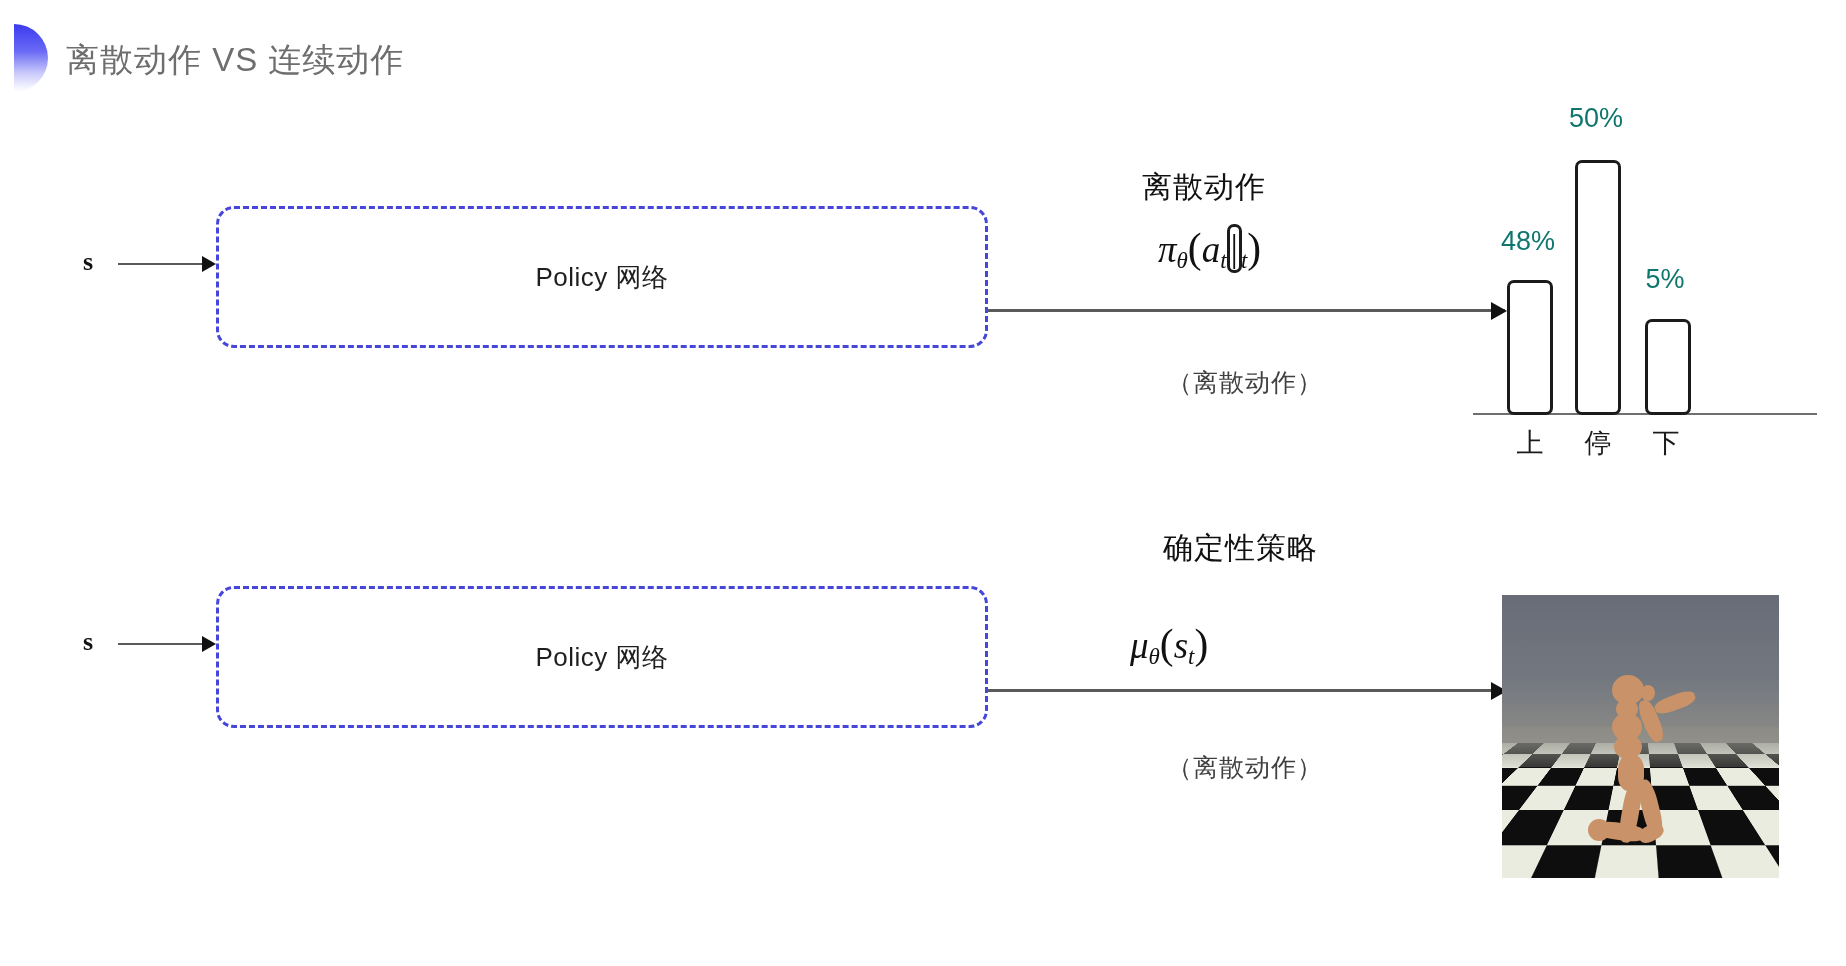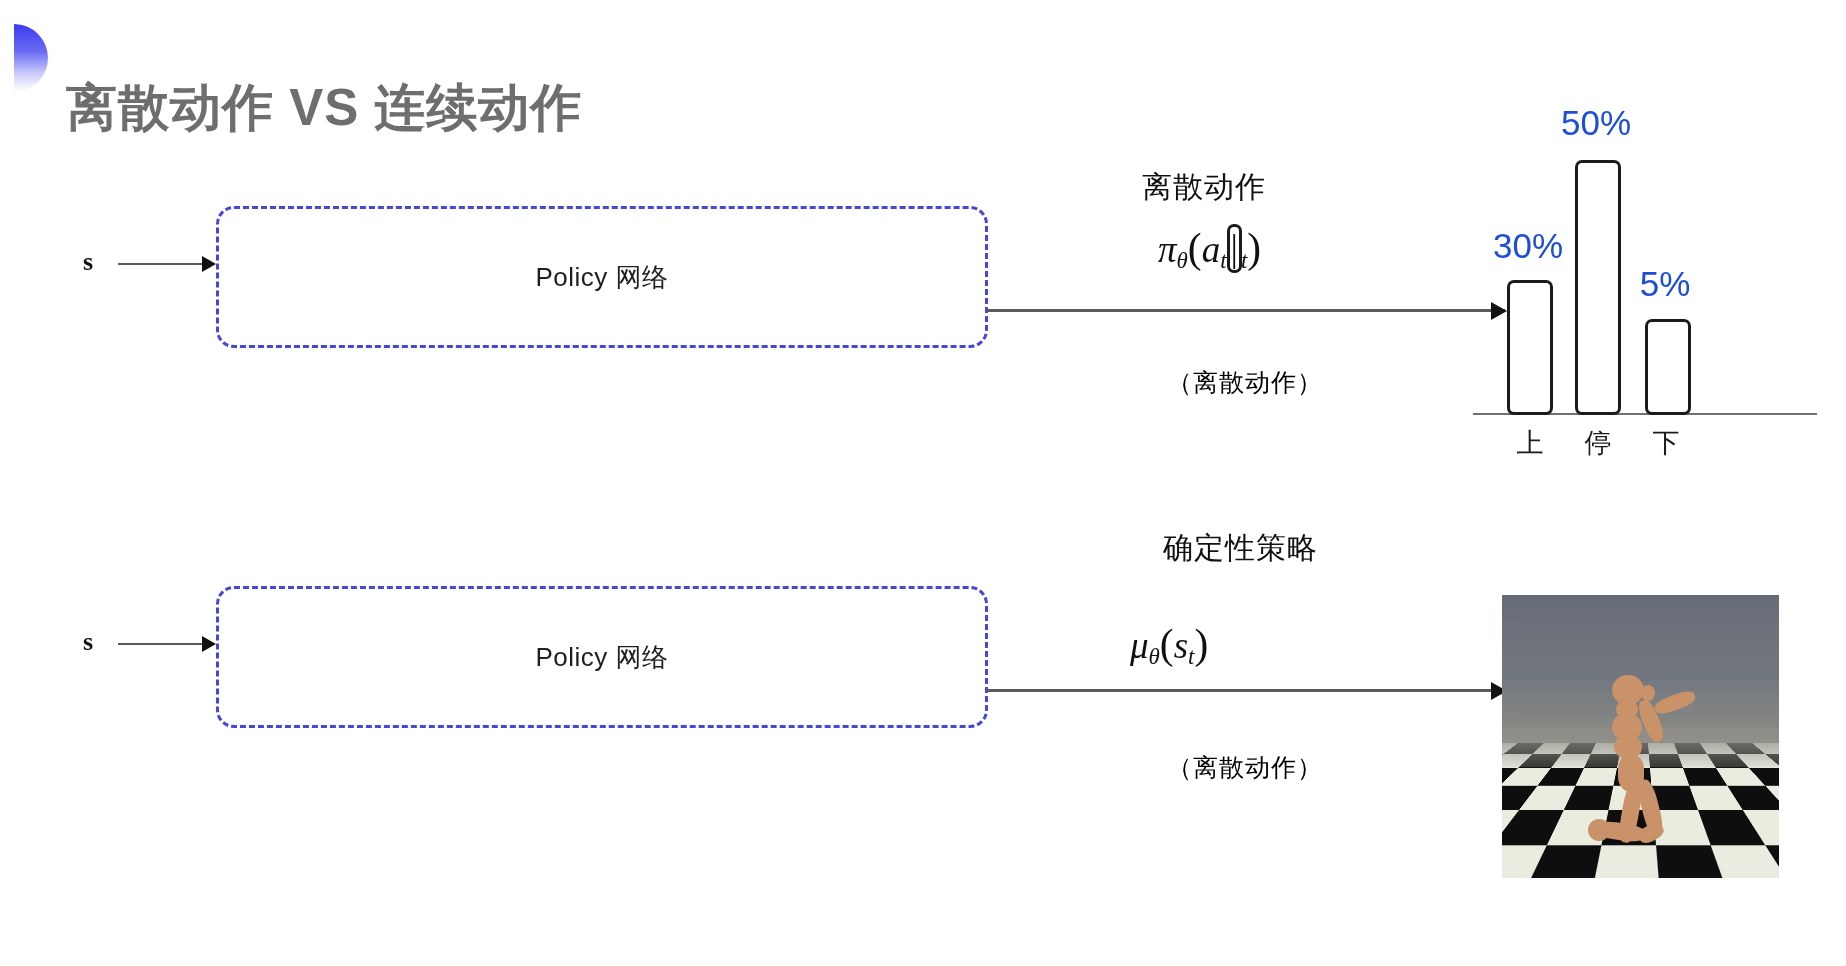--- a/index.html
+++ b/index.html
@@ -26,27 +26,26 @@
     width: 34px;
     height: 68px;
     border-top-right-radius: 34px 34px;
     border-bottom-right-radius: 34px 34px;
     background: linear-gradient(180deg, #3b3bf0 0%, #6a6af5 40%, #c9c9fb 72%, #f2f2fe 92%, #ffffff 100%);
   }
   .slide-title {
     position: absolute;
     left: 66px;
     top: 28px;
-    font-size: 51px;
+    font-size: 33px;
     line-height: 64px;
     color: #6e6e6e;
     letter-spacing: 1px;
     white-space: nowrap;
-    font-weight: 700;
-    margin-top: 48px;
+    font-weight: 400;
   }
 
   
   .policy-box {
     position: absolute;
     border: 3px dashed #4646d8;
     border-radius: 18px;
     box-sizing: border-box;
     background: transparent;
   }
@@ -120,21 +119,21 @@
     font-style: normal;
     font-size: 1.12em;
   }
   .formula .bar {
     font-style: normal;
     padding: 0 1px;
   }
   .red-note {
     position: absolute;
     font-size: 25px;
-    color: #000000;
+    color: #404040;
     white-space: nowrap;
     letter-spacing: 1px;
   }
 
   
   .chart {
     position: absolute;
   }
   .chart-baseline {
     position: absolute;
@@ -143,22 +142,22 @@
   }
   .bar {
     position: absolute;
     border: 3px solid #1b1b1b;
     border-radius: 7px;
     background: #ffffff;
     box-sizing: border-box;
   }
   .bar-value {
     position: absolute;
-    font-size: 35px;
-    color: #1d4ed8;
+    font-size: 27px;
+    color: #0f766e;
     white-space: nowrap;
     text-align: center;
   }
   .bar-cat {
     position: absolute;
     font-size: 27px;
     color: #1b1b1b;
     white-space: nowrap;
     text-align: center;
   }
@@ -232,21 +231,21 @@
     <div class="formula nosel" style="left:1158px; top:224px;">
       <span>π</span><span class="sub">θ</span><span class="paren">(</span><span>a</span><span class="sub">t</span><span class="bar">|</span><span>s</span><span class="sub">t</span><span class="paren">)</span>
     </div>
 
     <div class="red-note nosel" style="left:1167px; top:366px;">（离散动作）</div>
 
     <div class="chart" style="left:1460px; top:95px; width:360px; height:320px;">
 
       <div class="chart-baseline" style="left:13px; top:318px; width:344px;"></div>
 
-      <div class="bar-value nosel" style="left:8px; top:131px; width:120px;">30%</div>
+      <div class="bar-value nosel" style="left:8px; top:131px; width:120px;">48%</div>
       <div class="bar" style="left:47px; top:185px; width:46px; height:135px;"></div>
       <div class="bar-cat nosel" style="left:10px; top:330px; width:120px;">上</div>
 
       <div class="bar-value nosel" style="left:76px; top:8px; width:120px;">50%</div>
       <div class="bar" style="left:115px; top:65px; width:46px; height:255px;"></div>
       <div class="bar-cat nosel" style="left:78px; top:330px; width:120px;">停</div>
 
       <div class="bar-value nosel" style="left:145px; top:169px; width:120px;">5%</div>
       <div class="bar" style="left:185px; top:224px; width:46px; height:96px;"></div>
       <div class="bar-cat nosel" style="left:146px; top:330px; width:120px;">下</div>

